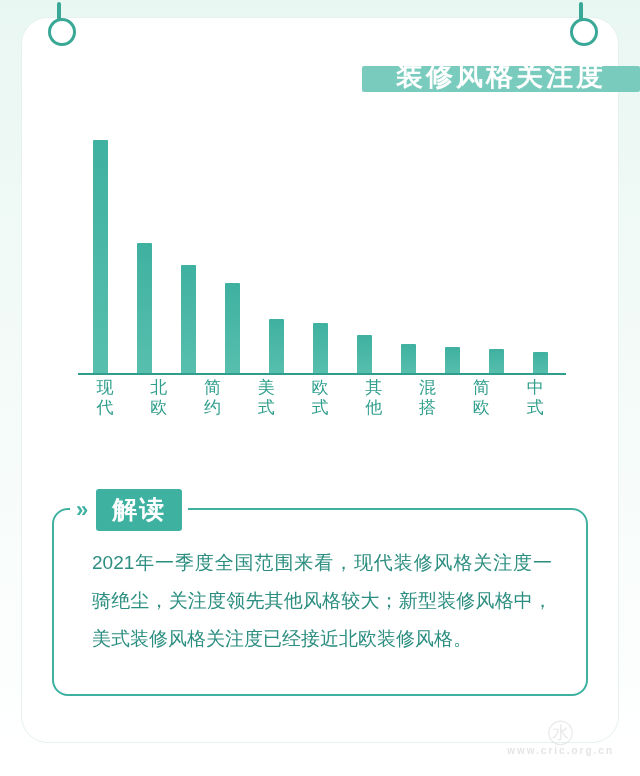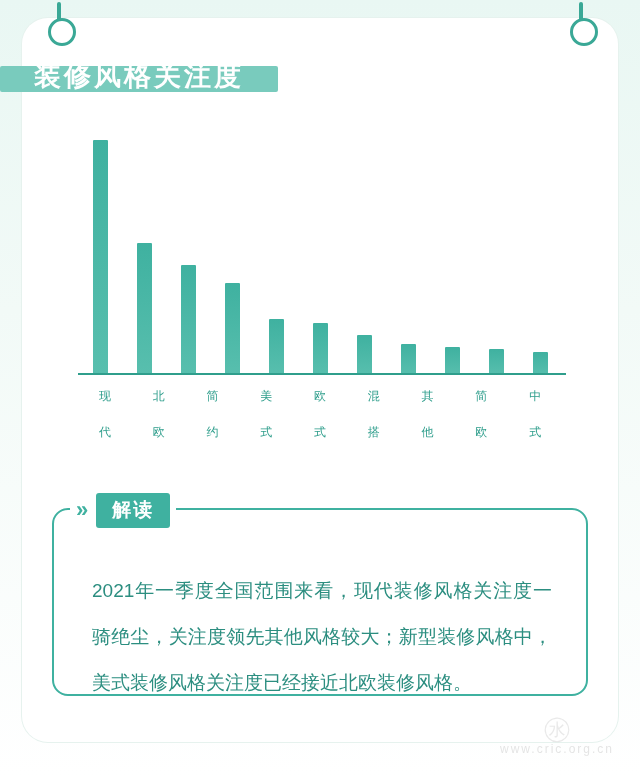--- a/index.html
+++ b/index.html
@@ -53,21 +53,21 @@
   }
   .ring-stem.left { left: 57px; }
   .ring-stem.right { left: 579px; }
 
   
   .title-wrap {
     position: absolute;
     left: 0;
     right: 0;
     top: 52px;
-    text-align: left;
+    text-align: right;
   }
   .title-band {
     display: inline-block;
     position: relative;
     padding: 6px 34px 8px 34px;
   }
   .title-band:before {
     content: "";
     position: absolute;
     left: 0; right: 0;
@@ -126,23 +126,23 @@
   .xlabels {
     position: absolute;
     left: 78px;
     top: 378px;
     width: 484px;
     display: flex;
   }
   .xlabel {
     flex: 1 1 0;
     text-align: center;
-    font-size: 12px;
+    font-size: 17px;
     color: #2f9e8c;
-    line-height: 36px;
+    line-height: 20px;
     letter-spacing: 0;
     width: 22px;
     margin: 0 auto;
   }
   .xlabel span {
     display: block;
     width: 22px;
     margin: 0 auto;
     word-break: break-all;
   }
@@ -172,56 +172,56 @@
   .chev {
     color: #3fb1a0;
     font-size: 22px;
     font-weight: bold;
     letter-spacing: -2px;
     padding: 0 10px 0 6px;
   }
   .note-label {
     background: #3fb1a0;
     color: #ffffff;
-    font-size: 19px;
+    font-size: 25px;
     font-weight: bold;
     padding: 4px 16px 5px 16px;
     border-radius: 3px;
     letter-spacing: 2px;
   }
   .note-body {
     position: absolute;
     left: 38px;
     right: 34px;
     top: 34px;
     font-size: 19px;
-    line-height: 46px;
+    line-height: 38px;
     color: #2c8e80;
     text-align: justify;
-    margin-top: 24px;
   }
 
   
   .watermark {
     position: absolute;
     right: 26px;
     bottom: 20px;
     text-align: center;
     color: #d8d8d8;
     opacity: .75;
   }
   .wm-mark {
     font-size: 28px;
     color: #e2e2e2;
     line-height: 26px;
   }
   .wm-text {
-    font-size: 12px;
+    font-size: 10px;
     letter-spacing: 2px;
     color: #dcdcdc;
+    font-weight: bold;
   }
 </style>
 </head>
 <body>
 
 <div class="page">
   <div class="card"></div>
 
   <div class="ring-stem left"></div>
   <div class="ring-stem right"></div>
@@ -283,24 +283,24 @@
       <div class="xlabel">
         <span>简约</span>
       </div>
       <div class="xlabel">
         <span>美式</span>
       </div>
       <div class="xlabel">
         <span>欧式</span>
       </div>
       <div class="xlabel">
+        <span>其他</span>
+      </div>
+      <div class="xlabel">
         <span>混搭</span>
-      </div>
-      <div class="xlabel">
-        <span>其他</span>
       </div>
       <div class="xlabel">
         <span>简欧</span>
       </div>
       <div class="xlabel">
         <span>中式</span>
       </div>
     </div>
 
   <div class="note">

